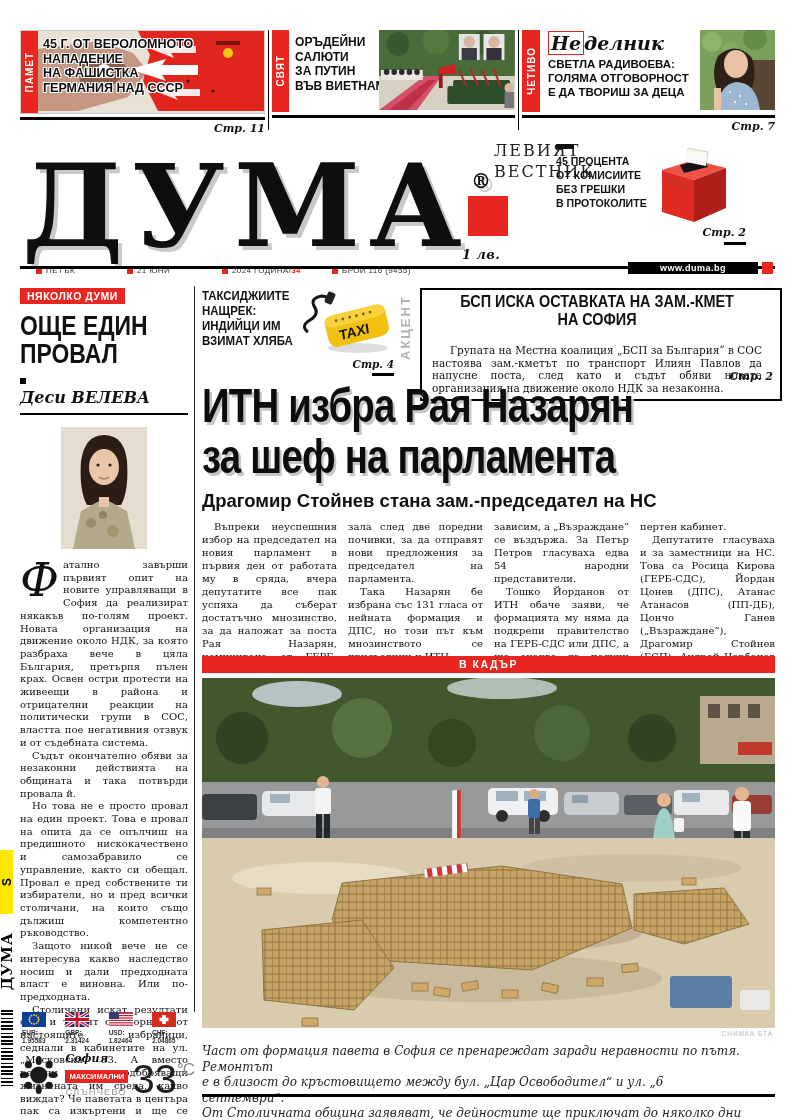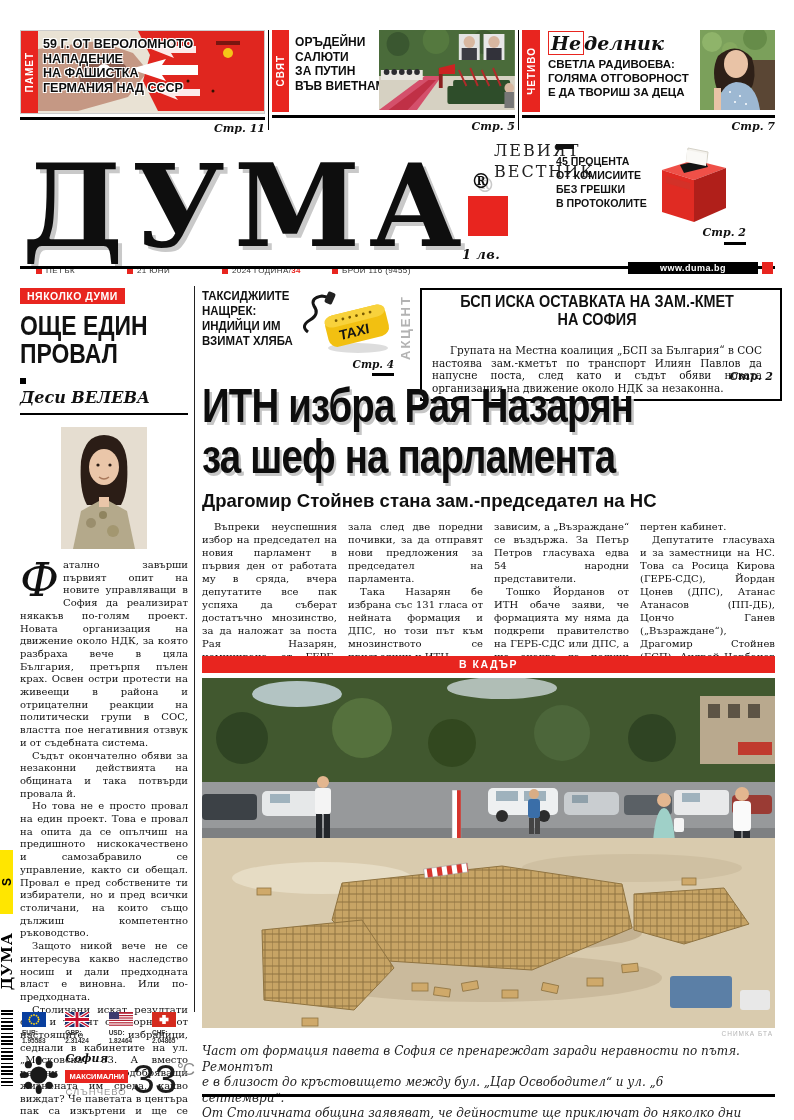--- a/index.html
+++ b/index.html
@@ -129,21 +129,21 @@
             <polygon points="100,0 226,0 226,80 120,80 105,50 112,24" fill="#e0261f"></polygon>
             <polygon points="92,38 128,28 124,34 160,34 160,44 124,44 128,50" fill="#fff"></polygon>
             <polygon points="108,16 136,10 133,15 158,15 158,22 133,22 136,27" fill="#fff" opacity=".9"></polygon>
             <polygon points="112,58 140,54 137,58 162,58 162,65 137,65 140,69" fill="#fff" opacity=".9"></polygon>
             <circle cx="190" cy="22" r="5" fill="#f5c518"></circle>
             <rect x="178" y="10" width="24" height="4" fill="#7a1510"></rect>
             <circle cx="150" cy="50" r="1.5" fill="#310"></circle>
               <circle cx="175" cy="60" r="1.5" fill="#310"></circle>
           </svg>
           <div class="bhl" style="position:absolute;left:5px;top:6px;">
-            <div>59 Г. ОТ ВЕРОЛОМНОТО</div>
+            <div>45 Г. ОТ ВЕРОЛОМНОТО</div>
             <div>НАПАДЕНИЕ</div>
             <div>НА ФАШИСТКА</div>
             <div>ГЕРМАНИЯ НАД СССР</div>
           </div>
         </div>
       </div>
       <div class="banner-rule"></div>
       <div class="banner-page">Стр. 11</div>
     </div>
 
@@ -192,21 +192,20 @@
             <line x1="84" y1="40" x2="92" y2="56"></line>
               <line x1="96" y1="38" x2="104" y2="56"></line>
               <line x1="108" y1="40" x2="116" y2="56"></line>
               <line x1="120" y1="38" x2="128" y2="56"></line>
           </g>
           <circle cx="137" cy="58" r="5" fill="#d8b7a0"></circle>
             <rect x="132" y="62" width="10" height="16" fill="#777"></rect>
         </svg>
       </div>
       <div class="banner-rule"></div>
-      <div class="banner-page">Стр. 5</div>
     </div>
 
     <div class="banner-divider"></div>
 
     <div class="banner" style="width:253px;">
       <div class="banner-box">
         <div class="tab">
             <span>ЧЕТИВО</span>
           </div>
         <div style="width:152px;padding:2px 0 0 8px;">

